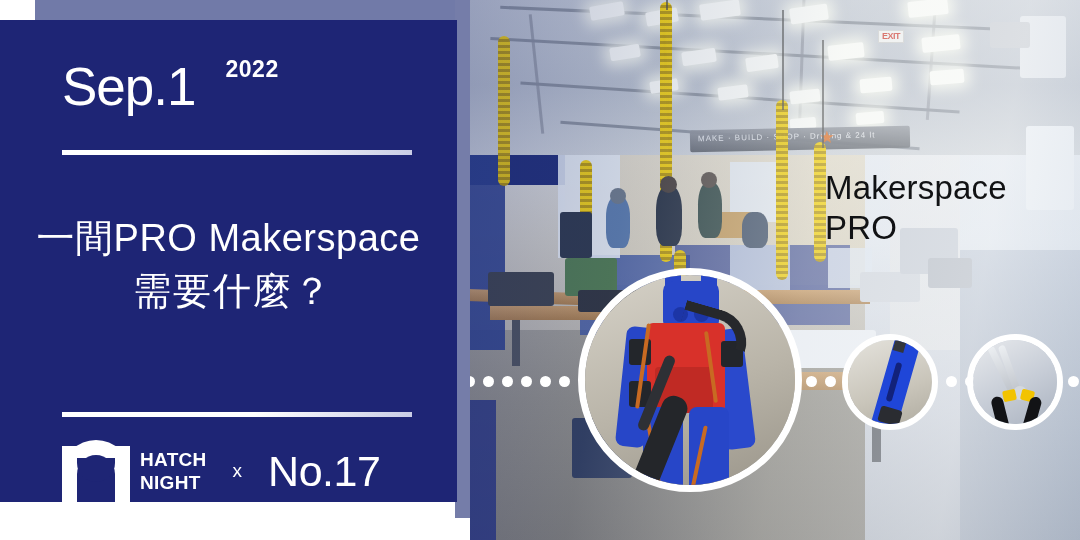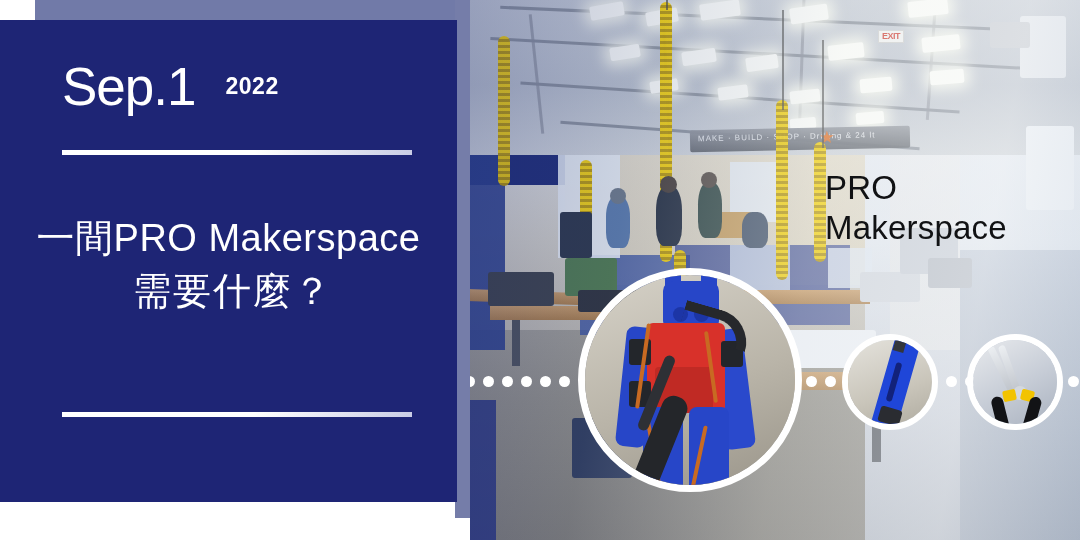--- a/index.html
+++ b/index.html
@@ -134,21 +134,21 @@
               line-height:40px; font-weight:400; letter-spacing:.2px; }
 
   
   #topstrip { position:absolute; left:0; top:0; width:470px; height:20px; background:#717aa8; }
   #topnotch { position:absolute; left:0; top:0; width:35px; height:20px; background:#ffffff; }
   #sidestrip { position:absolute; left:455px; top:0; width:15px; height:518px; background:#757da9; }
   #bottomwhite{ position:absolute; left:0; top:518px; width:470px; height:22px; background:#ffffff; }
 
   #blue-card { position:absolute; left:0; top:20px; width:457px; height:482px; background:#1e2575; }
 
-  #date-row { position:absolute; left:62px; top:36px; display:flex; align-items:center; }
+  #date-row { position:absolute; left:62px; top:36px; display:flex; align-items:flex-start; }
   #date-main { color:#ffffff; font-size:53px; font-weight:400; letter-spacing:-1px; }
   #date-year { color:#ffffff; font-size:23px; font-weight:bold; margin-left:30px; letter-spacing:.5px; }
 
   .rule { position:absolute; left:62px; width:350px; height:5px;
           background:linear-gradient(90deg,#ffffff 0%,#ffffff 55%,#c9cde6 100%); }
   #rule-top { top:130px; }
   #rule-bottom { top:392px; }
 
   #headline { position:absolute; left:0; top:192px; width:457px; text-align:center; color:#ffffff;
               font-size:38px; line-height:53px; letter-spacing:.5px; font-weight:400; }
@@ -341,22 +341,22 @@
       <div class="p-jaw" style="left:34px; top:4px; transform:rotate(-20deg);"></div>
       <div class="p-pivot"></div>
       <div class="p-yellow" style="left:30px; top:50px; transform:rotate(-12deg);"></div>
       <div class="p-yellow" style="left:48px; top:50px; transform:rotate(14deg);"></div>
       <div class="p-handle" style="left:24px; top:56px; transform:rotate(-14deg);"></div>
       <div class="p-handle" style="left:50px; top:56px; transform:rotate(16deg);"></div>
     </div>
   </div>
 
   <div id="pro-text">
+    <div>Makerspace</div>
     <div>PRO</div>
-    <div>Makerspace</div>
   </div>
 
   <div id="topstrip"></div>
   <div id="topnotch"></div>
   <div id="sidestrip"></div>
   <div id="bottomwhite"></div>
 
   <div id="blue-card">
 
     <div id="date-row">
@@ -366,15 +366,29 @@
 
     <div class="rule" id="rule-top"></div>
 
     <div id="headline">
       <div class="l1">一間PRO Makerspace</div>
       <div class="l2">需要什麼？</div>
     </div>
 
     <div class="rule" id="rule-bottom"></div>
 
+    <div id="logo-row">
+      <div id="logo-mark">
+        <span class="arch"></span>
+        <span class="notch"></span>
+        <span class="ml"></span>
+        <span class="mr"></span>
+      </div>
+      <div id="logo-words">
+        <div>HATCH</div>
+        <div>NIGHT</div>
+      </div>
+      <div id="logo-x">x</div>
+      <div id="issue-no">No.17</div>
+    </div>
 
   </div>
 </div>
 
 </body></html>

